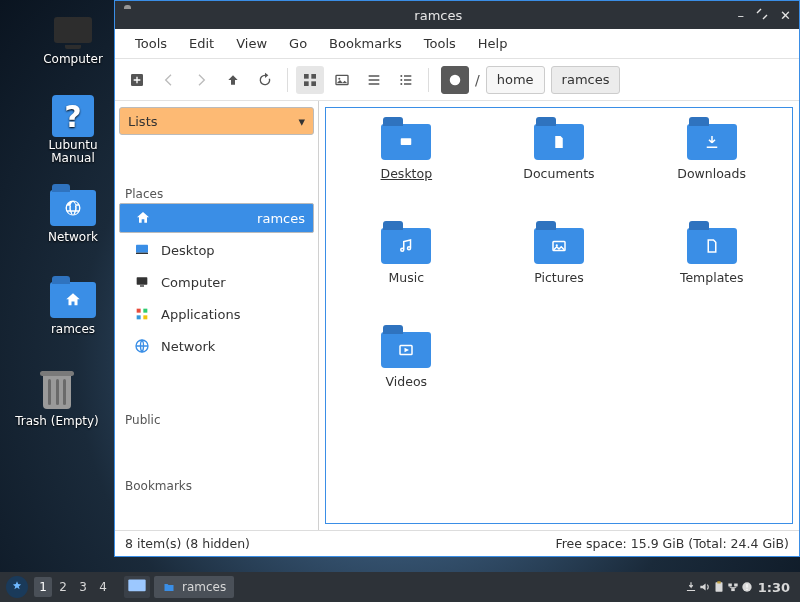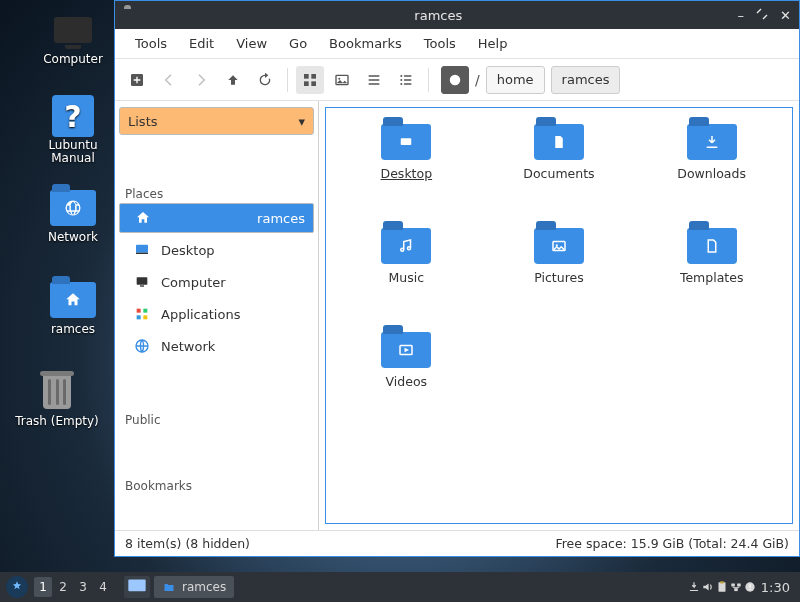--- a/index.html
+++ b/index.html
@@ -67,21 +67,21 @@
   .taskbar .start { width: 22px; height: 22px; border-radius: 50%; background: #1a3a5a; display: flex; align-items: center; justify-content: center; cursor: pointer; }
   .taskbar .start svg { width: 14px; height: 14px; fill: #6fb8ff; }
   .taskbar .ws { display: flex; gap: 2px; }
   .taskbar .ws span { width: 18px; height: 20px; display: flex; align-items: center; justify-content: center; cursor: pointer; border-radius: 2px; }
   .taskbar .ws span.active { background: #4a5058; color: #fff; }
   .taskbar .tasks { display: flex; gap: 4px; margin-left: 6px; }
   .taskbar .task { height: 22px; padding: 0 8px; display: flex; align-items: center; gap: 6px; background: #3a4048; border-radius: 2px; cursor: pointer; }
   .taskbar .task.iconly { width: 26px; padding: 0; justify-content: center; }
   .taskbar .task.active { background: #4a5058; }
   .taskbar .spacer { flex: 1; }
-  .taskbar .tray { display: flex; align-items: center; gap: 0; }
+  .taskbar .tray { display: flex; align-items: center; gap: 0; font-weight: bold; }
   .taskbar .tray svg { width: 14px; height: 14px; fill: #d8d8d8; }
   .taskbar .clock { font-size: 13px; padding: 0 4px; }
 
   
   svg { display: block; }
 </style>
 </head>
 <body>
 
 <div class="desktop">

